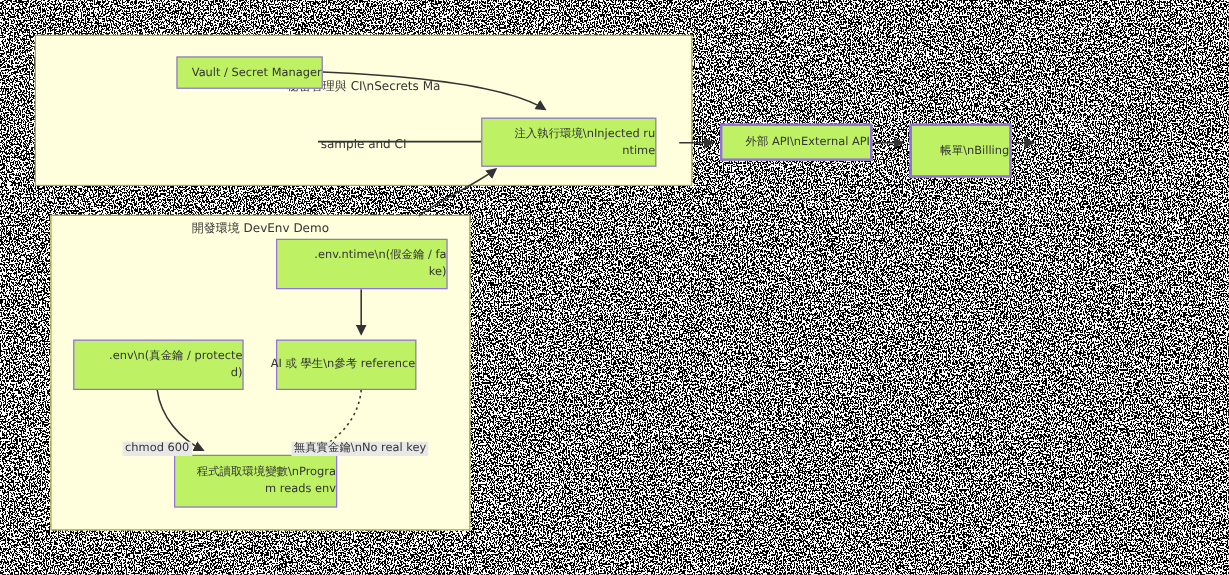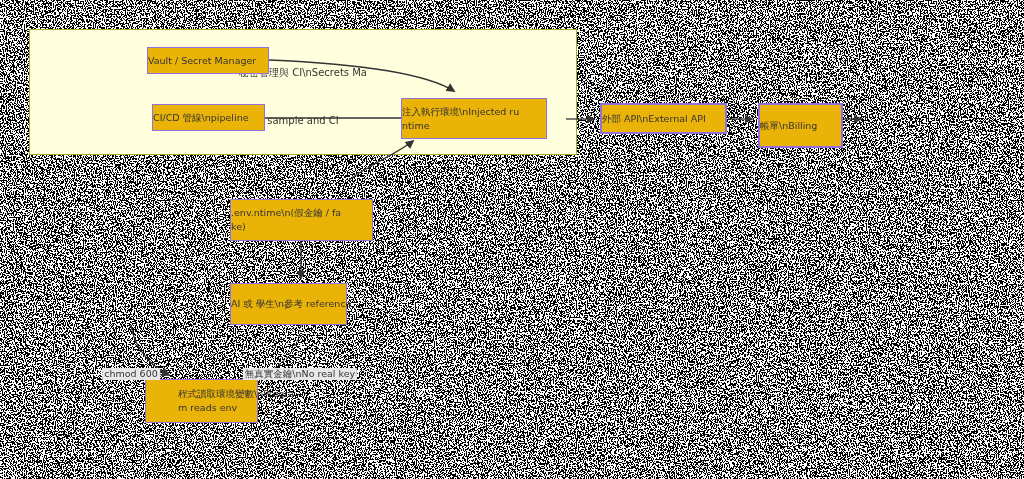--- a/index.html
+++ b/index.html
@@ -10,22 +10,22 @@
   .noise-layer{position:absolute;left:0;top:0;z-index:0;}
   .group{
     position:absolute;background:#ffffde;border:1px solid #aaaa33;z-index:1;box-sizing:border-box;
   }
   .group-title{
     position:absolute;left:0;right:0;top:3px;text-align:center;
     font-size:10px;line-height:16px;color:#333;white-space:pre;
   }
   #edges{position:absolute;left:0;top:0;z-index:2;}
   .node{
-    position:absolute;background:#eab308;border:1px solid #9370db;
-    display:flex;flex-direction:column;align-items:flex-start;justify-content:center;
+    position:absolute;background:#bef264;border:1px solid #9370db;
+    display:flex;flex-direction:column;align-items:flex-end;justify-content:center;
     font-size:9.5px;line-height:14px;text-align:center;z-index:3;box-sizing:border-box;
     white-space:pre;
   }
   .node.thick{border-width:2px;}
   .edge-label{
     position:absolute;transform:translate(-50%,-50%);background:#e8e8e8;
     font-size:9.5px;line-height:12px;color:#333;padding:0 2px;z-index:3;white-space:pre;margin-top:22px;
   }
 </style>
 </head>
@@ -46,20 +46,23 @@
     <rect width="1024" height="479" filter="url(#nz)"></rect>
   </svg>
 
   <div class="group" style="left:29px;top:29px;width:548px;height:126px;">
     <div class="group-title">
       <div>秘密管理與 CI\nSecrets Ma</div>
       <div>sample and CI</div>
     </div>
   </div>
 
+  <div class="group" style="left:42px;top:179px;width:350px;height:263px;">
+    <div class="group-title">開發環境 DevEnv Demo</div>
+  </div>
 
   <svg id="edges" width="1024" height="479">
     <defs>
       <marker id="arrow" viewBox="0 0 8 8" markerWidth="7" markerHeight="7" refX="6.5" refY="4" orient="auto">
         <path d="M0,0 L8,4 L0,8 Z" fill="#333333"></path>
       </marker>
     </defs>
     <g stroke="#333333" stroke-width="1.3" fill="none">
       <path d="M 269 60 C 340 63 420 70 454 91" marker-end="url(#arrow)"></path>
       <path d="M 265 118 L 413 118" marker-end="url(#arrow)"></path>
@@ -70,49 +73,50 @@
       <path d="M 566 119 L 594 119" marker-end="url(#arrow)"></path>
       <path d="M 728 119 L 752 119" marker-end="url(#arrow)"></path>
       <path d="M 844 119 L 861 119" marker-end="url(#arrow)"></path>
     </g>
   </svg>
 
   <div class="node" style="left:147px;top:47px;width:122px;height:27px;">
     <div>Vault / Secret Manager</div>
   </div>
 
-  <div class="node" style="left:152px;top:104px;width:113px;height:27px;">
-    <div>CI/CD 管線\npipeline</div>
-  </div>
 
   <div class="node" style="left:401px;top:98px;width:146px;height:41px;">
     <div>注入執行環境\nInjected ru</div>
     <div>ntime</div>
   </div>
 
   <div class="node thick" style="left:600px;top:103px;width:127px;height:31px;">
     <div>外部 API\nExternal API</div>
   </div>
 
   <div class="node thick" style="left:758px;top:103px;width:85px;height:45px;">
     <div>帳單\nBilling</div>
   </div>
 
 
   <div class="node" style="left:230px;top:199px;width:143px;height:42px;">
     <div>.env.ntime\n(假金鑰 / fa</div>
     <div>ke)</div>
   </div>
 
+  <div class="node" style="left:61px;top:283px;width:142px;height:42px;">
+    <div>.env\n(真金鑰 / protecte</div>
+    <div>d)</div>
+  </div>
 
   <div class="node" style="left:230px;top:283px;width:117px;height:42px;">
     <div>AI 或 學生\n參考 reference</div>
   </div>
 
-  <div class="node" style="left:145px;top:379px;width:113px;height:44px;padding-left:32px;">
+  <div class="node" style="left:145px;top:379px;width:136px;height:44px;padding-left:32px;">
     <div>程式讀取環境變數\nProgra</div>
     <div>m reads env</div>
   </div>
 
   <div class="edge-label" style="left:131px;top:352px;">chmod 600</div>
 
   <div class="edge-label" style="left:300px;top:352px;">無真實金鑰\nNo real key</div>
 
 </div>
 

